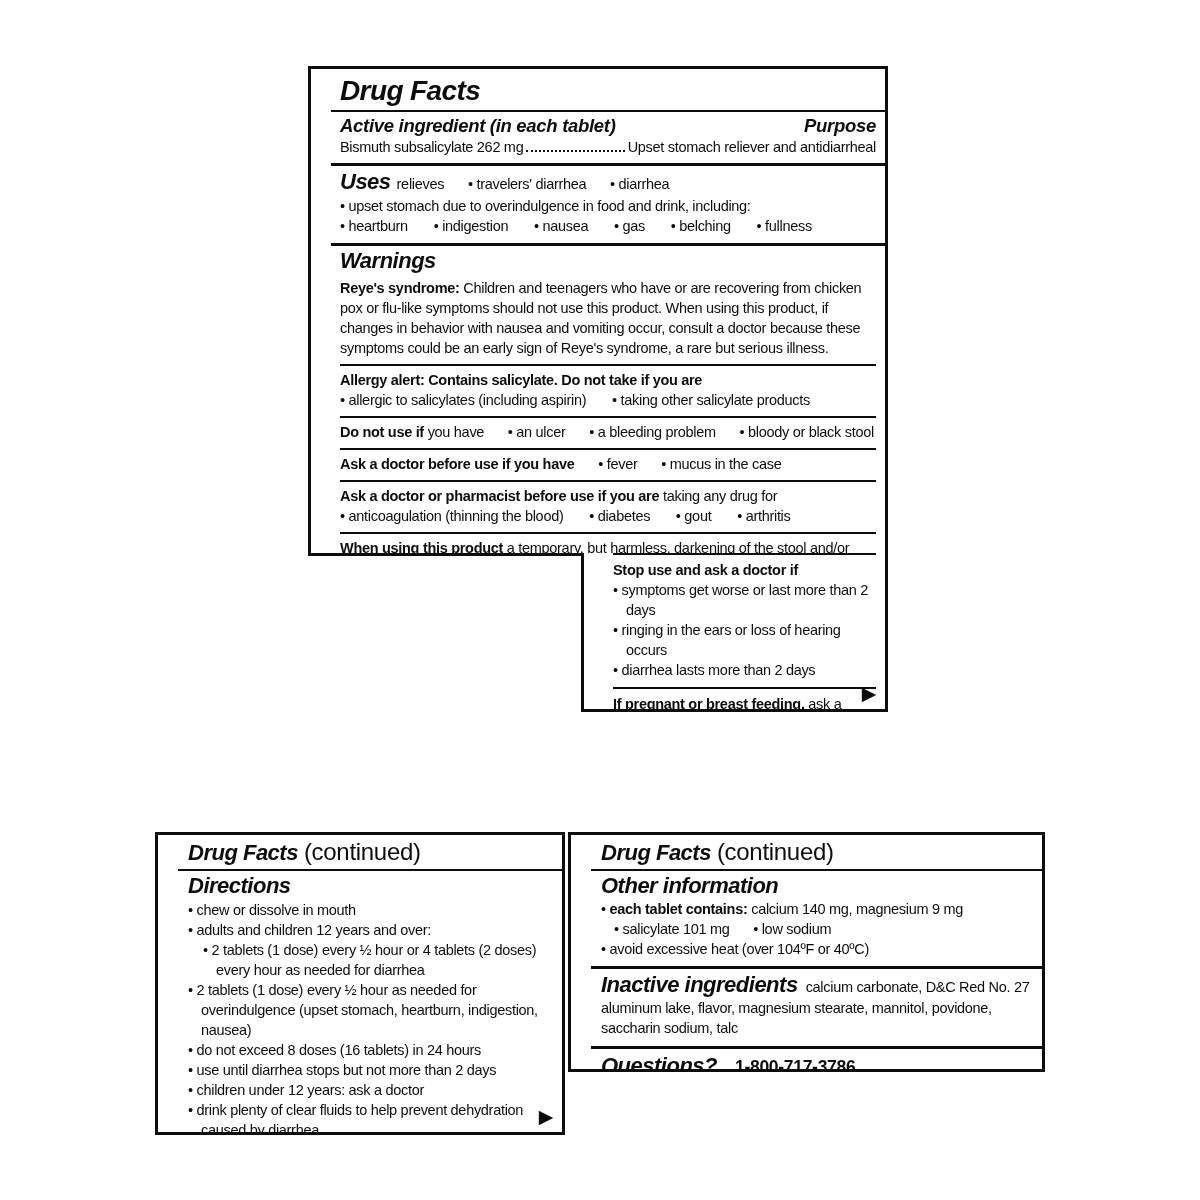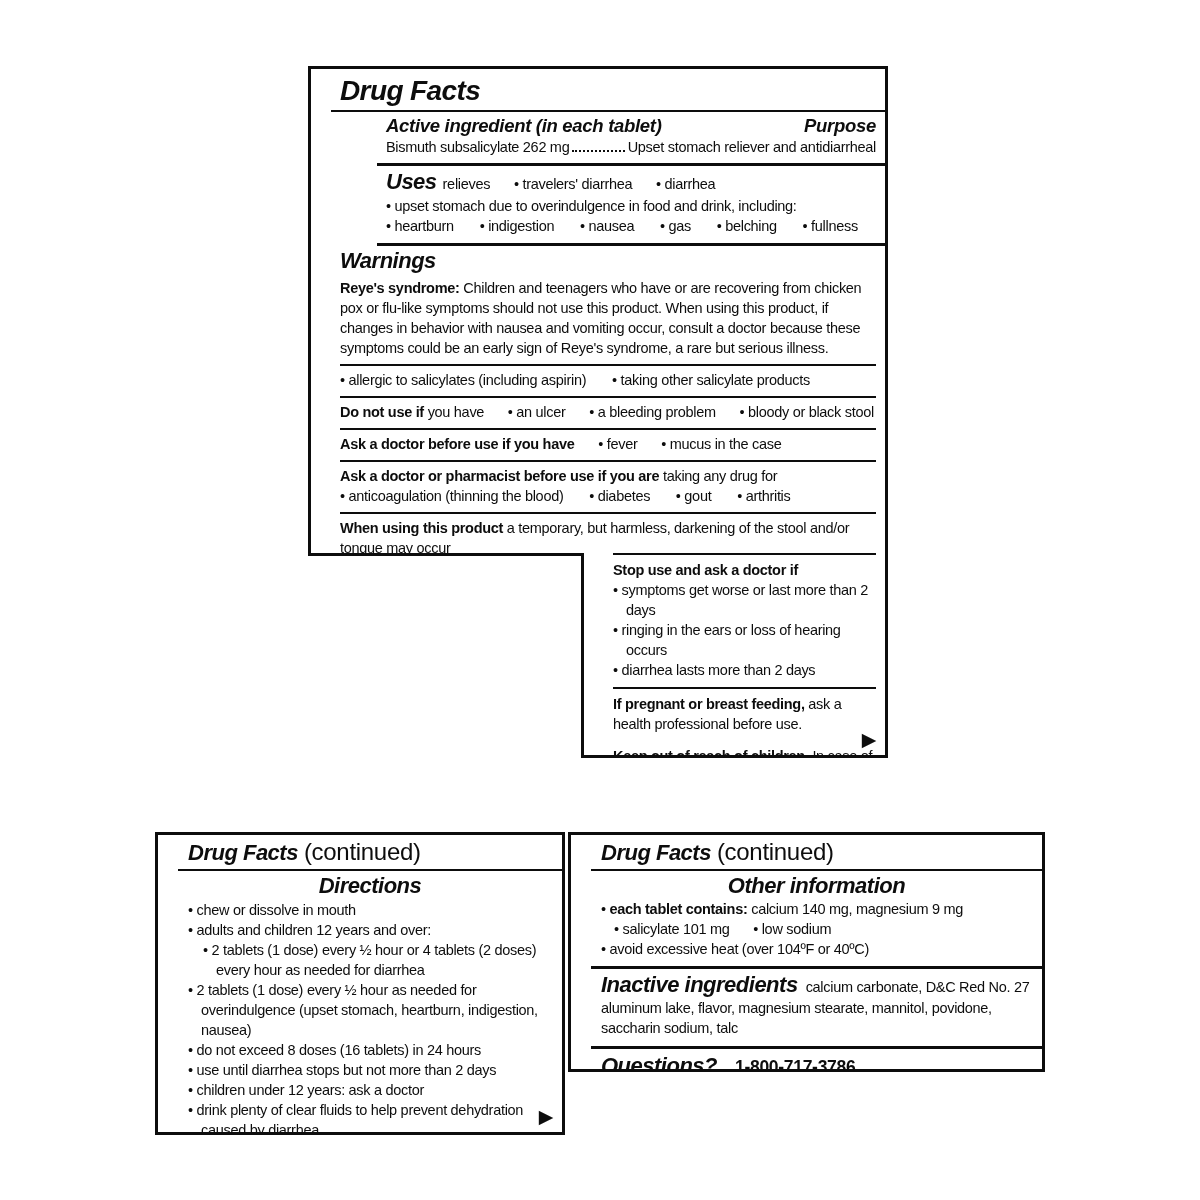--- a/index.html
+++ b/index.html
@@ -4,35 +4,35 @@
 <style>
   html,body{margin:0;padding:0;}
   body{
     width:1200px;height:1200px;background:#ffffff;position:relative;
     font-family:"Liberation Sans",sans-serif;color:#0d0d0d;
     -webkit-font-smoothing:antialiased;
   }
   .panel{position:absolute;border:3px solid #0d0d0d;background:#fff;box-sizing:border-box;overflow:hidden;padding-left:20px;}
   #panel-top{left:308px;top:66px;width:580px;height:487px;border-bottom:none;}
   #strip{position:absolute;left:308px;top:553px;width:273px;height:3px;background:#0d0d0d;}
-  #ext{left:581px;top:553px;width:307px;height:205px;border-top:none;}
+  #ext{left:581px;top:553px;width:307px;height:159px;border-top:none;}
   #panel-bl{left:155px;top:832px;width:410px;height:303px;}
   #panel-br{left:568px;top:832px;width:477px;height:240px;}
 
   
   .t{font-size:14.5px;line-height:20px;letter-spacing:-0.3px;}
   .t-title{font-size:28px;line-height:32px;font-weight:bold;font-style:italic;letter-spacing:-0.6px;}
   .t-h2{font-size:22px;line-height:26px;font-weight:bold;font-style:italic;letter-spacing:-0.5px;}
   .t-h3{font-size:18.5px;line-height:22px;font-weight:bold;font-style:italic;letter-spacing:-0.3px;}
   .cont{font-size:24px;font-weight:normal;font-style:normal;letter-spacing:-0.3px;}
   b{font-weight:bold;}
 
   
   .ptitle{padding:6px 9px 3px;border-bottom:2px solid #0d0d0d;}
-  .sec-heavy{border-bottom:3px solid #0d0d0d;margin-left:46px;}
+  .sec-heavy{border-bottom:3px solid #0d0d0d;}
   #sec-active{padding:3px 9px 6px;}
   #sec-uses{padding:3px 9px 7px;}
   .warnhead{padding:2px 9px 0;}
   .wsub{margin:0 9px;padding:4px 0 6px;}
   .wsub + .wsub{border-top:2px solid #0d0d0d;}
 
   .h3row{display:flex;justify-content:space-between;align-items:baseline;}
   .ingrow{display:flex;align-items:baseline;}
   .leader{flex:1;border-bottom:2px dotted #0d0d0d;margin:0 3px 3px;min-width:20px;}
 
@@ -48,21 +48,21 @@
   .b::before{content:"• ";}
   .b2{margin-left:15px;}
 
   
   .esec{margin:0 9px;padding:5px 0 7px;}
   #ext .esec.ruled{border-top:2px solid #0d0d0d;}
   .arrow{position:absolute;right:9px;bottom:6px;font-size:19px;line-height:1;font-family:"DejaVu Sans",sans-serif;}
 
   
   .phead{display:flex;align-items:baseline;gap:6px;padding:5px 10px 3px;border-bottom:2px solid #0d0d0d;}
-  .shead{padding:2px 10px 0;text-align:center;}
+  .shead{padding:2px 10px 0;}
   .dlist{padding:1px 10px 6px;}
   #sec-other{padding:0 10px 7px;}
   #sec-inactive{border-top:3px solid #0d0d0d;padding:3px 10px 8px;}
   #sec-inactive .t-h2{margin-right:8px;}
   #sec-q{border-top:3px solid #0d0d0d;padding:4px 10px 7px;display:flex;align-items:baseline;gap:18px;}
   .phone{font-weight:bold;font-size:17.5px;letter-spacing:-0.3px;}
 </style>
 </head>
 <body>
 
@@ -104,20 +104,21 @@
 
     <div id="sec-warn" class="t">
       <div class="t-h2 warnhead">Warnings</div>
 
       <div class="wsub">
         <b>Reye's syndrome:</b>
         <span>Children and teenagers who have or are recovering from chicken pox or flu-like symptoms should not use this product. When using this product, if changes in behavior with nausea and vomiting occur, consult a doctor because these symptoms could be an early sign of Reye's syndrome, a rare but serious illness.</span>
       </div>
 
       <div class="wsub">
+        <div><b>Allergy alert: Contains salicylate. Do not take if you are</b></div>
         <div>
           <span class="ri">allergic to salicylates (including aspirin)</span>
           <span class="ri">taking other salicylate products</span>
         </div>
       </div>
 
       <div class="wsub">
         <b>Do not use if</b>
         <span>you have</span>
         <span class="ib">an ulcer</span>

